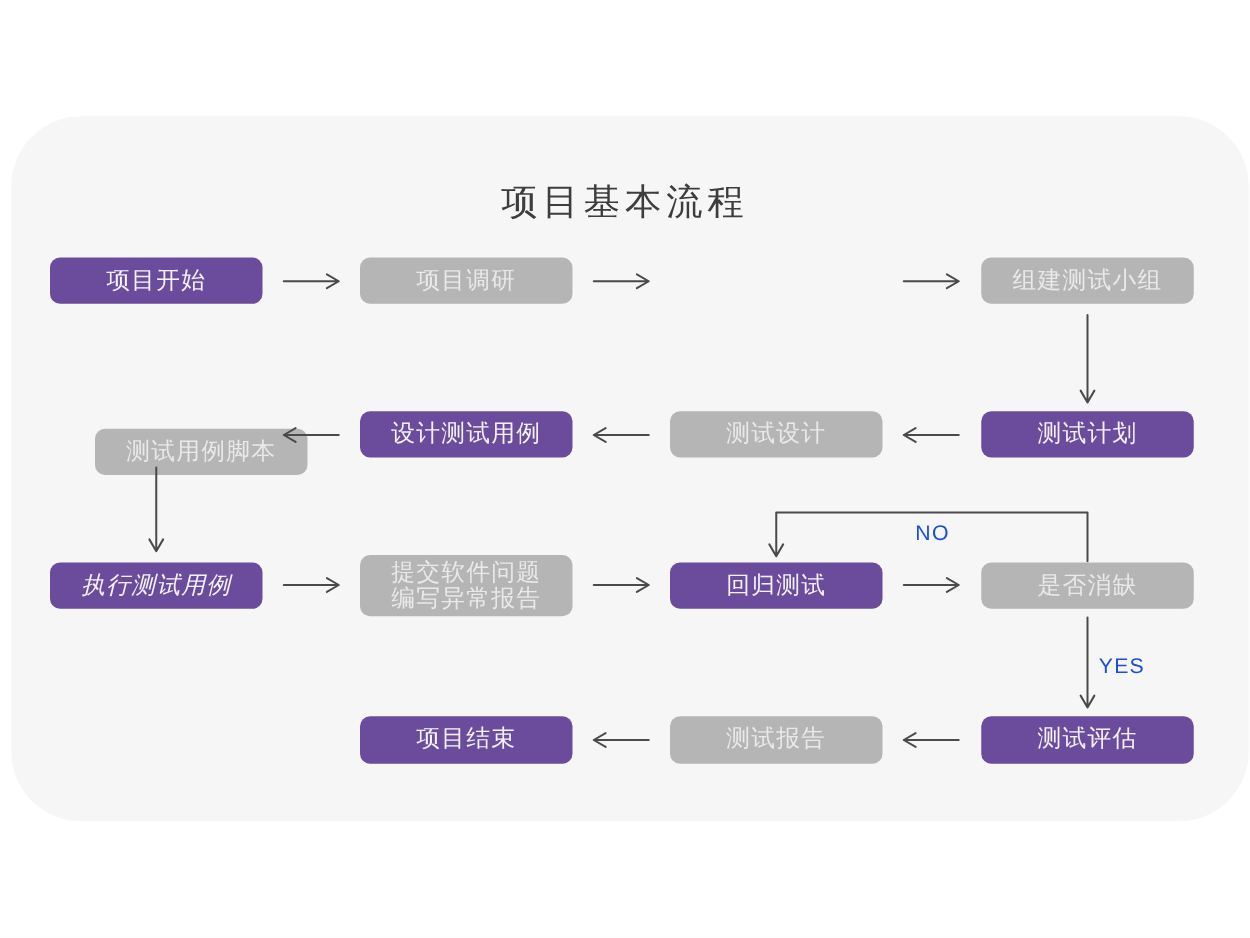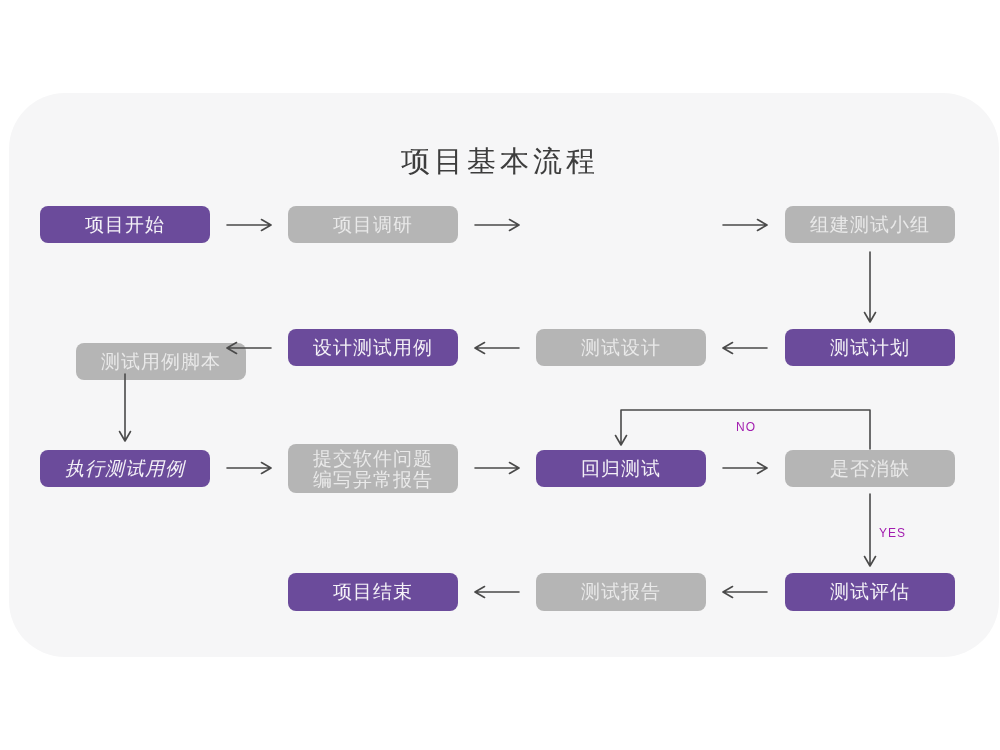--- a/index.html
+++ b/index.html
@@ -58,22 +58,22 @@
   .node.gray {
     background: #b5b5b5;
     color: #e9e9e9;
   }
   .node.tall {
     height: 49px;
     line-height: 21px;
   }
   .edge-label {
     position: absolute;
-    color: #a21caf;
-    font-size: 12px;
+    color: #1d4ed8;
+    font-size: 17px;
     line-height: 22px;
     letter-spacing: 1px;
   }
   #no-label {
     left: 716px;
     top: 416px;
     width: 60px;
     text-align: center;
   }
   #yes-label {

